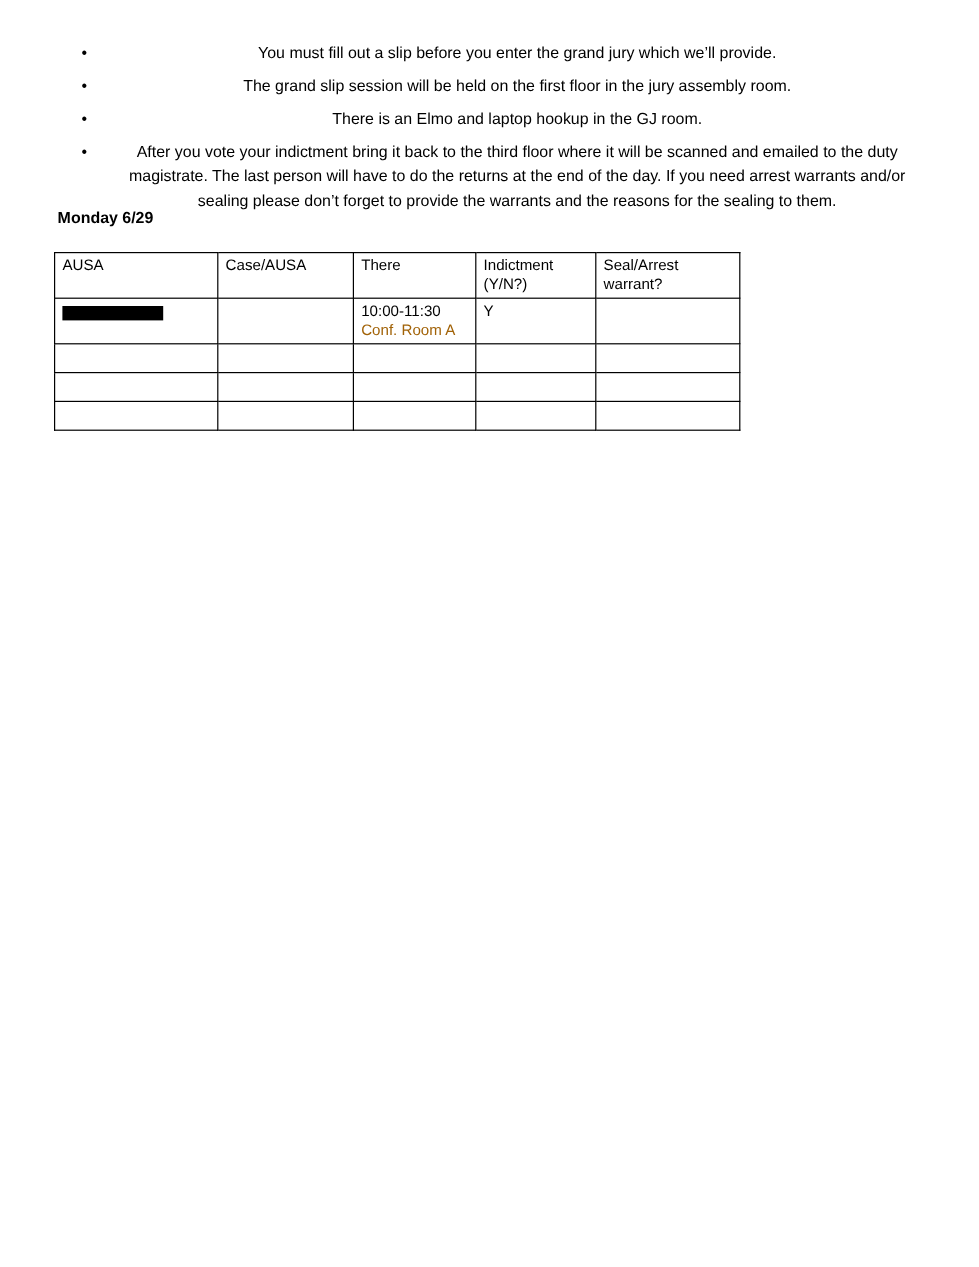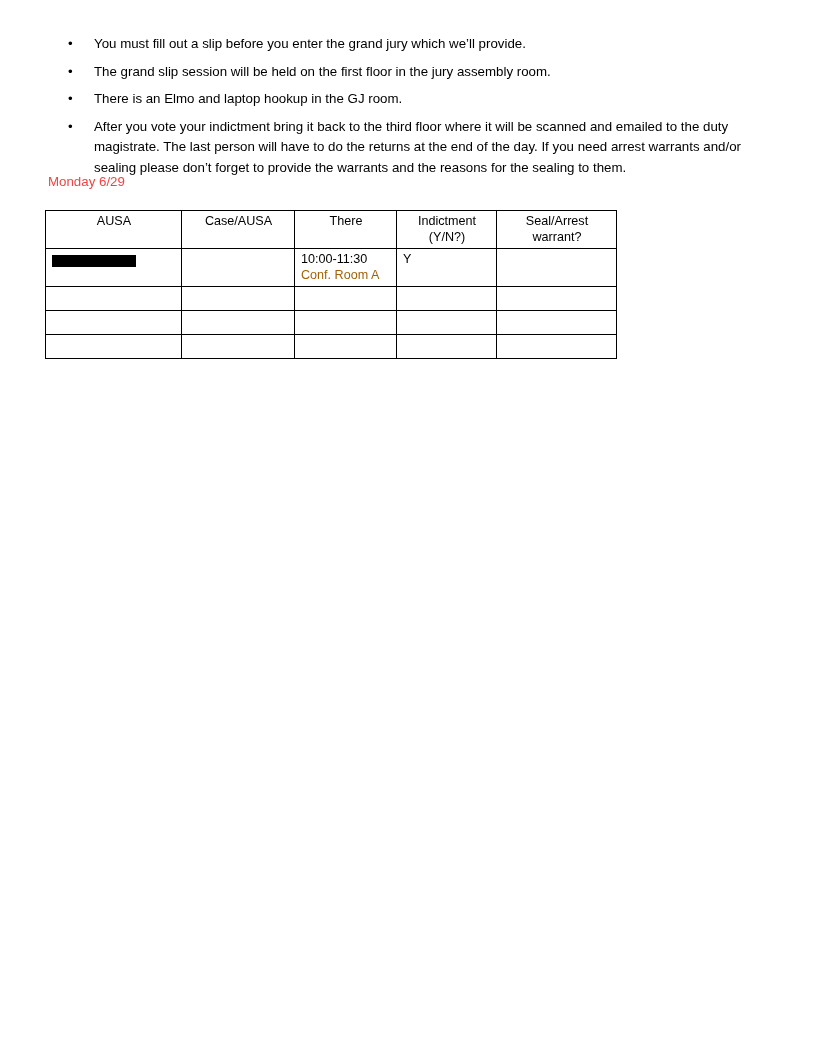--- a/index.html
+++ b/index.html
@@ -42,30 +42,32 @@
   }
   .bullet-item .dot {
     position: absolute;
     left: 20px;
     top: 0px;
     font-size: 13.3px;
     line-height: 20.6px;
   }
   .bullet-item .txt {
     display: block;
+    text-align: center;
   }
 
   
   .date-caption {
     position: absolute;
     left: 48px;
     top: 173px;
     font-size: 13.3px;
     line-height: 17px;
-    color: #ef4444;
+    color: #000000;
+    font-weight: bold;
   }
 
   
   .sched-table {
     position: absolute;
     left: 45px;
     top: 210px;
     border-collapse: collapse;
     table-layout: fixed;
     width: 569px;
@@ -79,21 +81,21 @@
     font-weight: normal;
     text-align: left;
     line-height: 15.5px;
   }
   col.c-ausa    { width: 136px; }
   col.c-case    { width: 113px; }
   col.c-time    { width: 102px; }
   col.c-indict  { width: 100px; }
   col.c-seal    { width: 120px; }
 
-  .hdr-row td { height: 26px; text-align: center; }
+  .hdr-row td { height: 26px; }
   .hdr-row td.two-line { line-height: 15.5px; }
 
   .data-row td { height: 28px; margin-top: 40px; }
   .empty-row td { height: 17px; }
 
   .redaction {
     display: inline-block;
     width: 84px;
     height: 12px;
     background: #000000;

